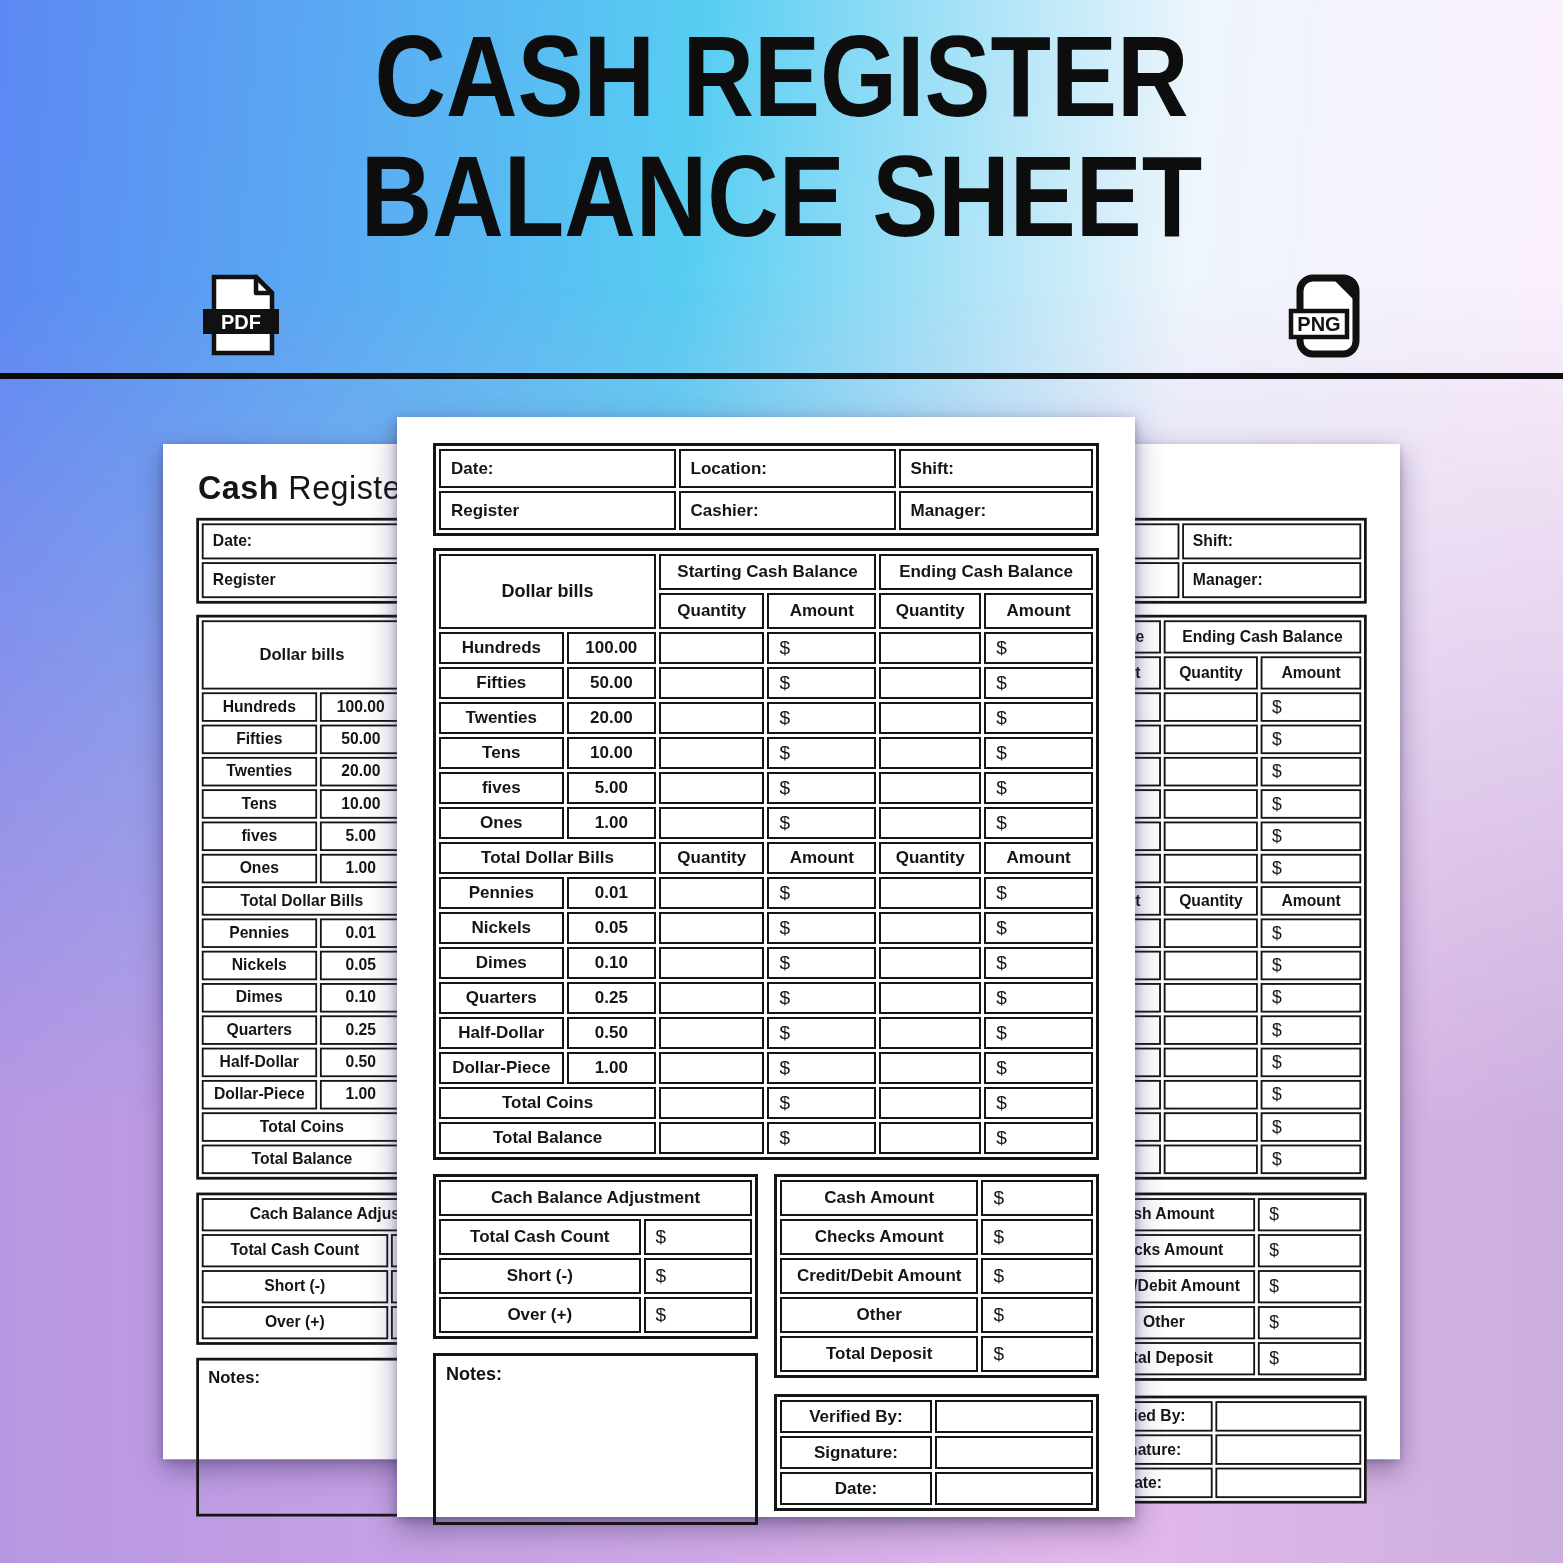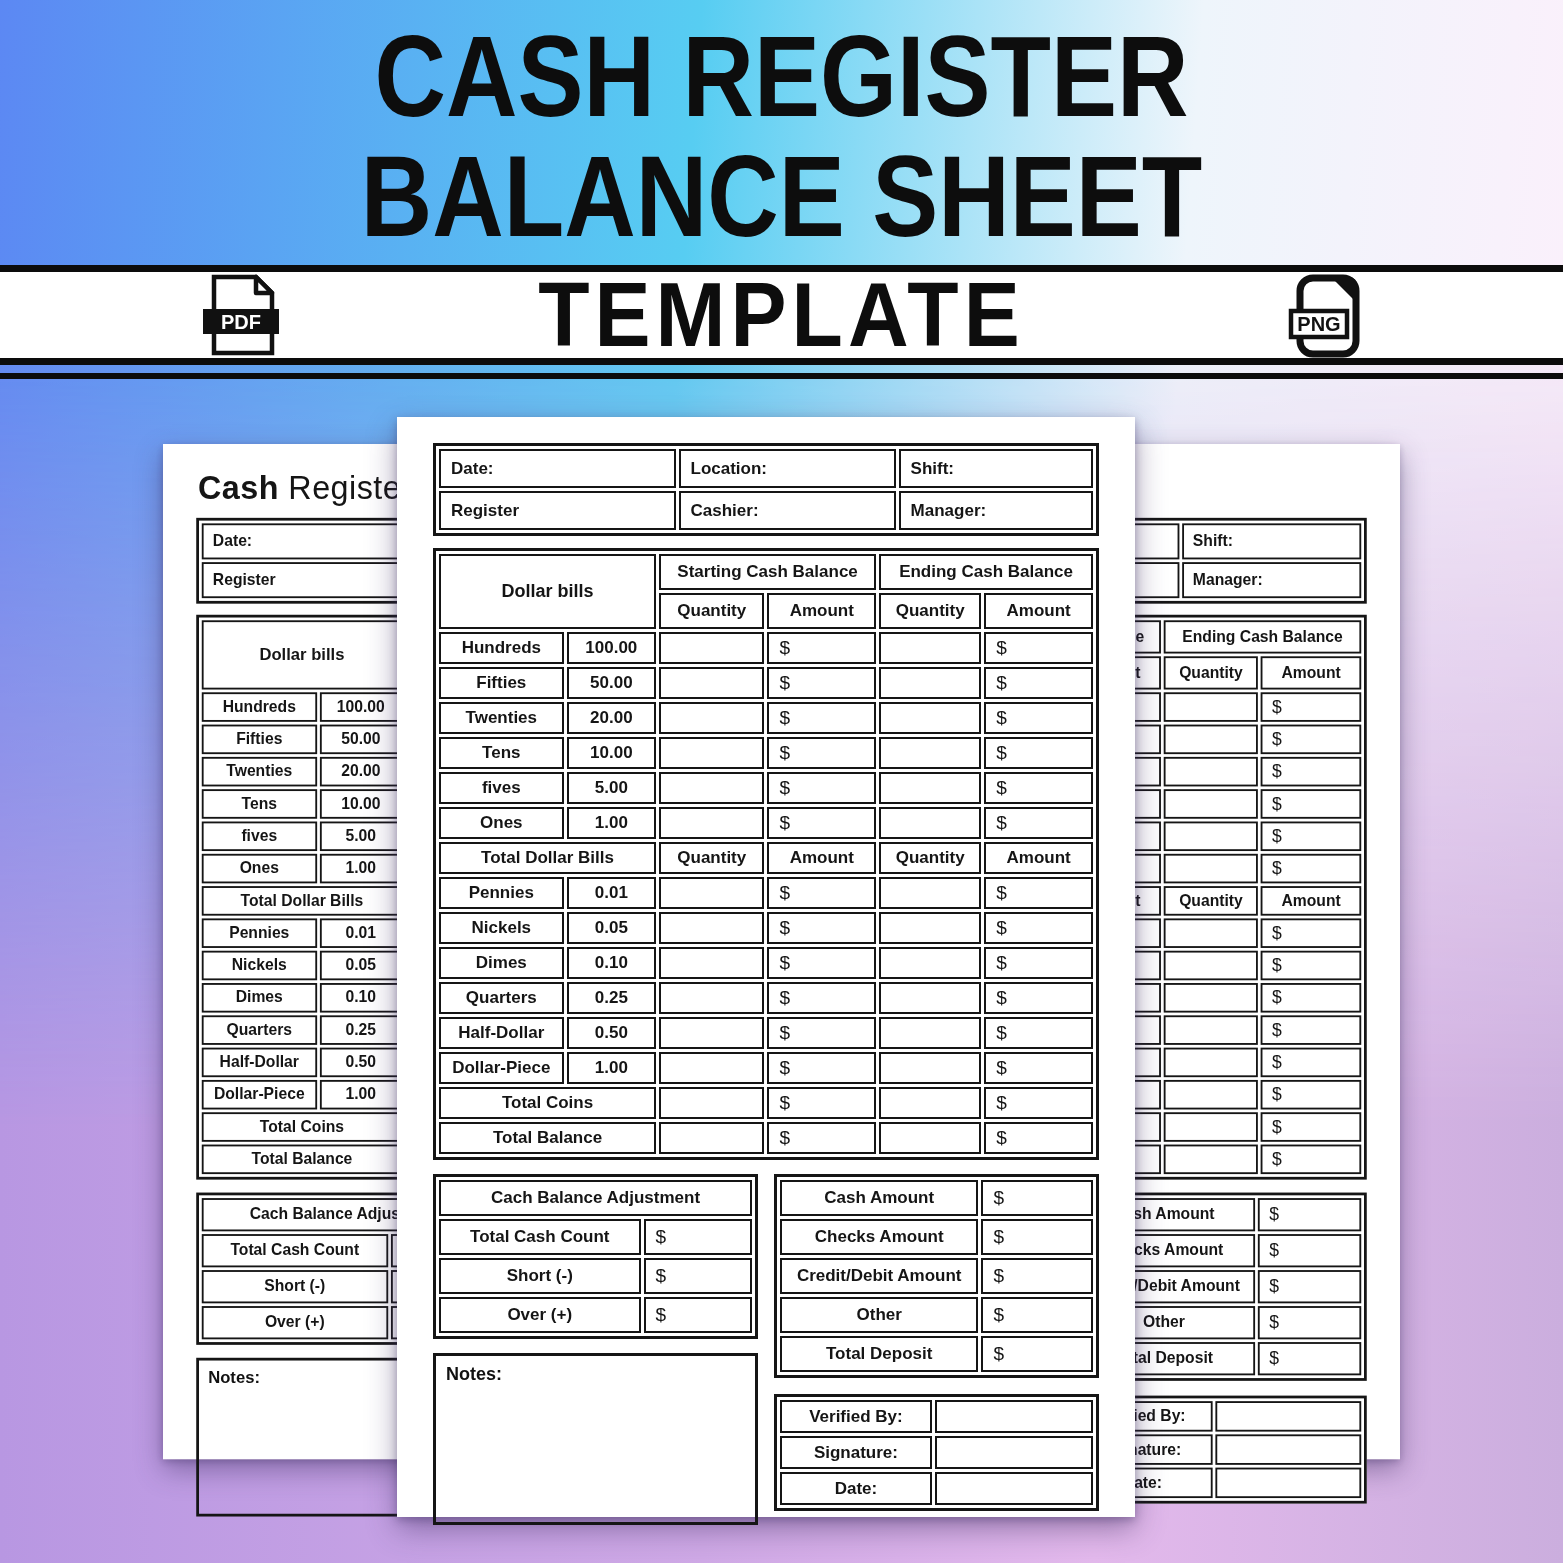--- a/index.html
+++ b/index.html
@@ -63,23 +63,20 @@
   <div class="bg-top"></div>
   <div class="bg-bottom"></div>
 
   <div class="banner">
     <div class="stretch">
       <div class="line">CASH REGISTER</div>
       <div class="line">BALANCE SHEET</div>
     </div>
   </div>
 
-  <div class="band">
-    <span class="tpl-text">TEMPLATE</span>
-  </div>
   <div class="rule"></div>
 
   <svg class="file-icon pdf" width="80" height="86" viewBox="0 0 80 86">
     <polygon points="12,5 54,5 70,21 70,81 12,81" fill="#fff" stroke="#111" stroke-width="4.5"></polygon>
     <polygon points="54,5 54,21 70,21" fill="#fff" stroke="#111" stroke-width="4.5" stroke-linejoin="round"></polygon>
     <rect x="1" y="37" width="76" height="25" fill="#111"></rect>
     <text x="39" y="57" text-anchor="middle" font-family="Liberation Sans, sans-serif" font-weight="bold" font-size="20" fill="#fff">PDF</text>
   </svg>
 
   <svg class="file-icon png" width="80" height="86" viewBox="0 0 80 86">

